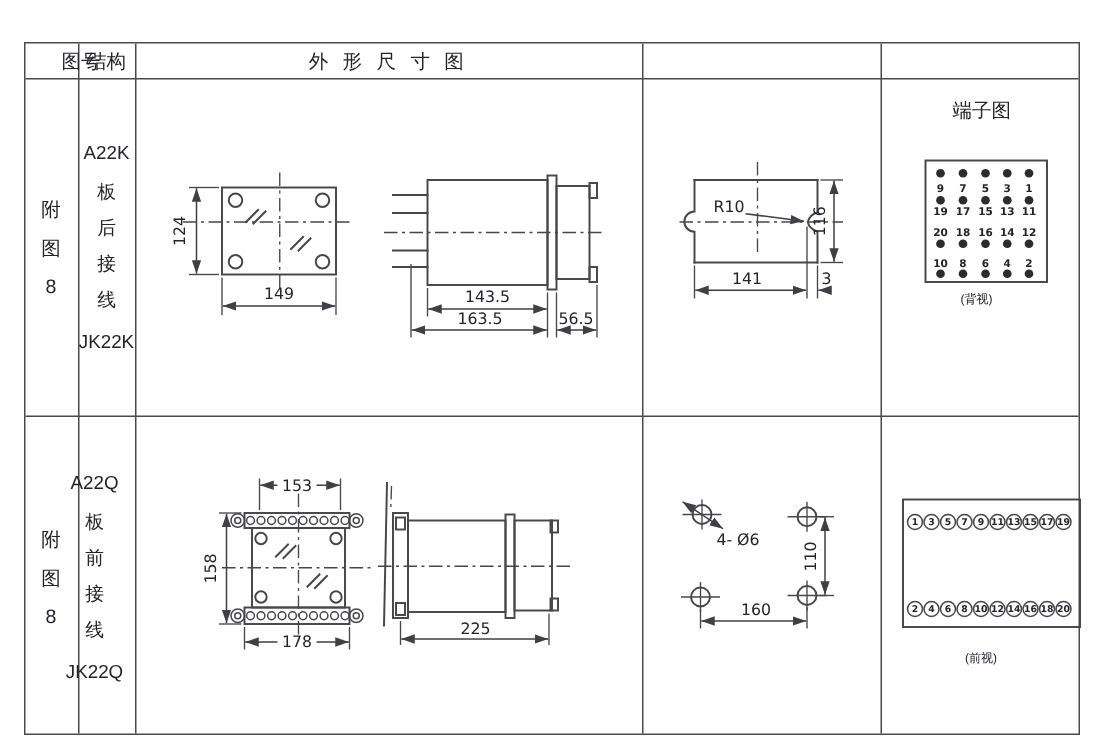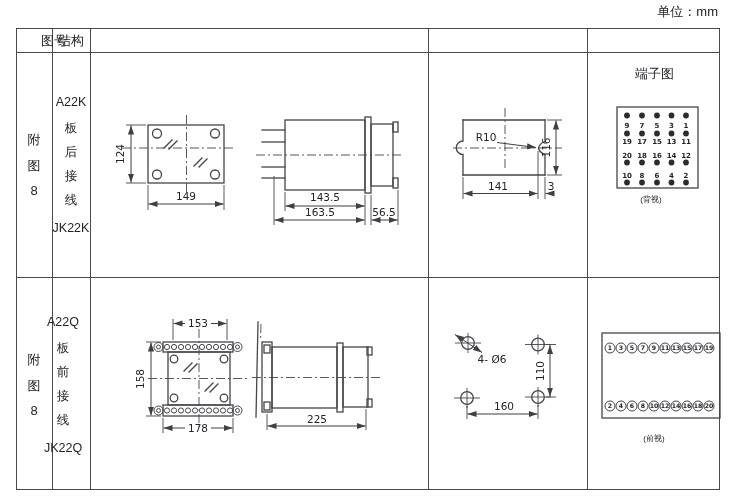--- a/index.html
+++ b/index.html
@@ -37,33 +37,33 @@
     <defs>
       <marker id="aE" markerWidth="10" markerHeight="8" refX="9" refY="3.5" orient="auto">
         <path d="M0,0.4 L9,3.5 L0,6.6 Z" fill="#3f3f44"></path>
       </marker>
       <marker id="aS" markerWidth="10" markerHeight="8" refX="9" refY="3.5" orient="auto-start-reverse">
         <path d="M0,0.4 L9,3.5 L0,6.6 Z" fill="#3f3f44"></path>
       </marker>
     </defs>
   </svg>
 
-  <div class="abs unit" style="left:598px;top:3px;width:120px;height:18px;line-height:18px;">单位：mm</div>
 
   <div class="tbl">
     <div class="vline" style="left:34.7px;"></div>
     <div class="vline" style="left:72.7px;"></div>
     <div class="vline" style="left:410.7px;"></div>
     <div class="vline" style="left:569.7px;"></div>
     <div class="hline" style="top:22.6px;"></div>
     <div class="hline" style="top:247.6px;"></div>
   </div>
 
   <div class="abs hcell" style="left:16px;top:29px;width:36px;padding-left:20px;">图号</div>
   <div class="abs hcell" style="left:52px;top:29px;width:38px;text-align:center;">结构</div>
+  <div class="abs hcell ls" style="left:90px;top:29px;width:338px;">外 形 尺 寸 图</div>
   <div class="abs hcell" style="left:587px;top:29px;width:135px;margin-top:33px;">端子图</div>
 
   <div class="abs stack fig" style="left:16px;top:52px;width:36px;height:225px;">
     <div>附</div>
     <div>图</div>
     <div>8</div>
   </div>
   <div class="abs stack struct" style="left:52px;top:52px;width:38px;height:225px;">
     <div>A22K</div>
     <div>板</div>

